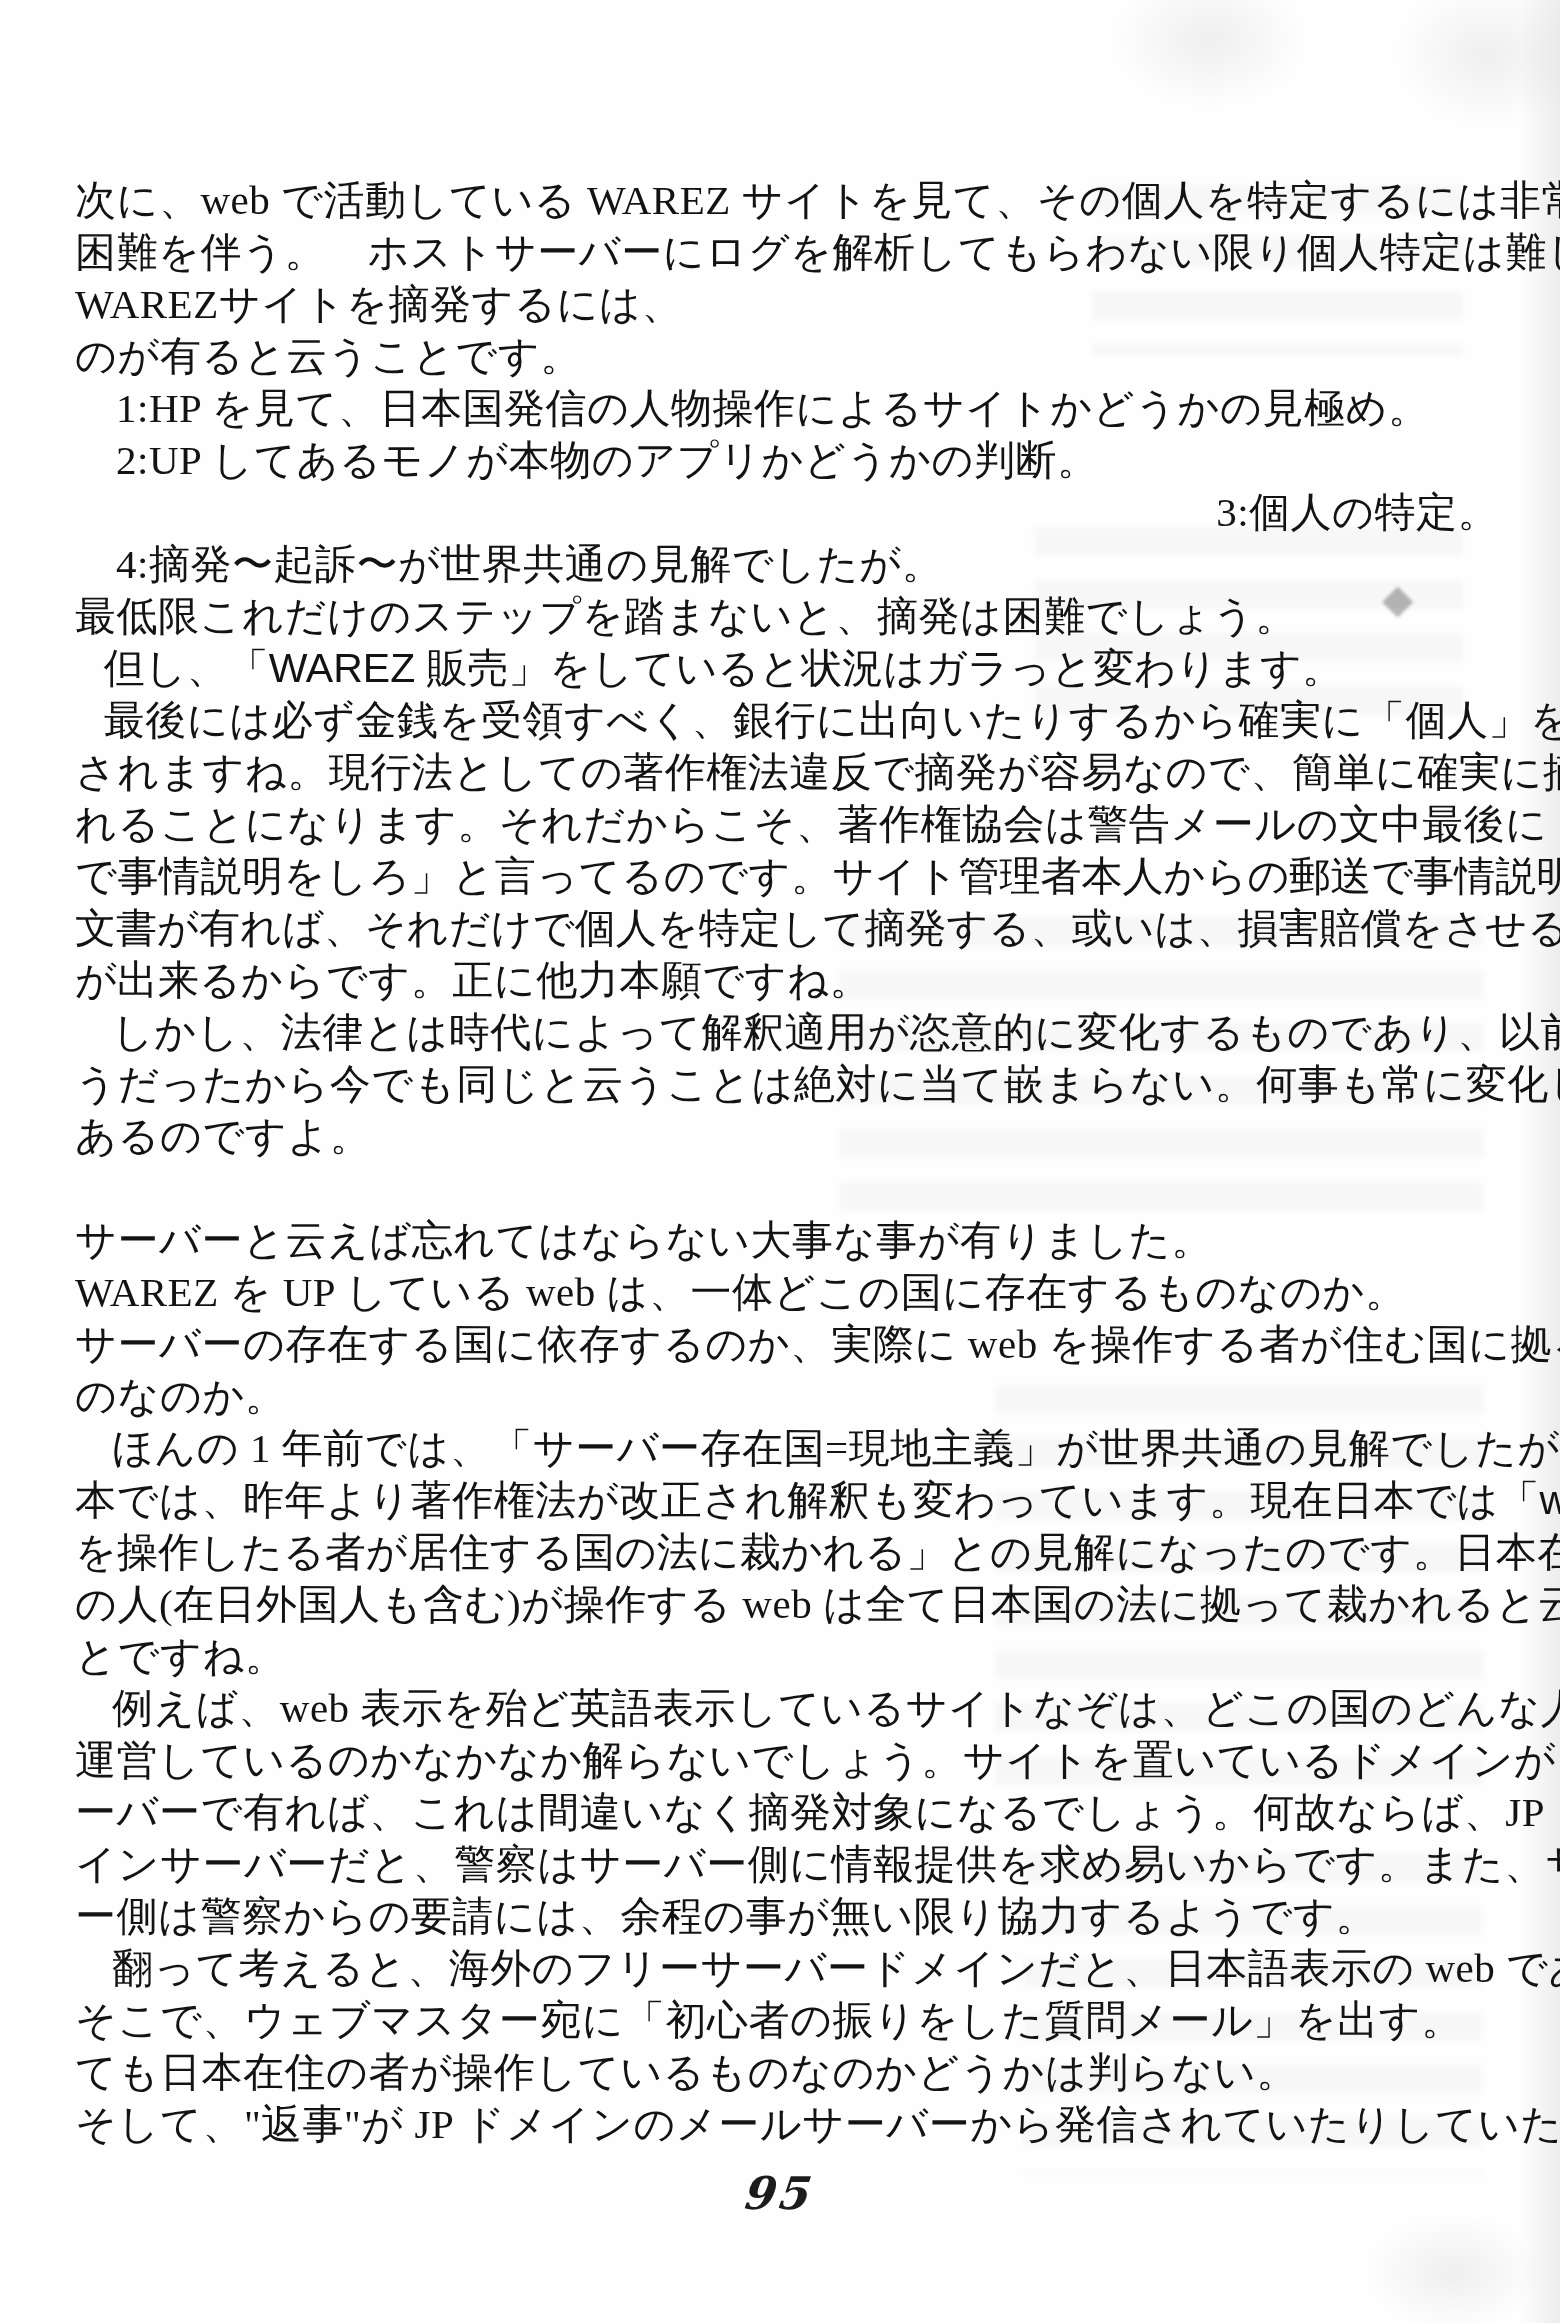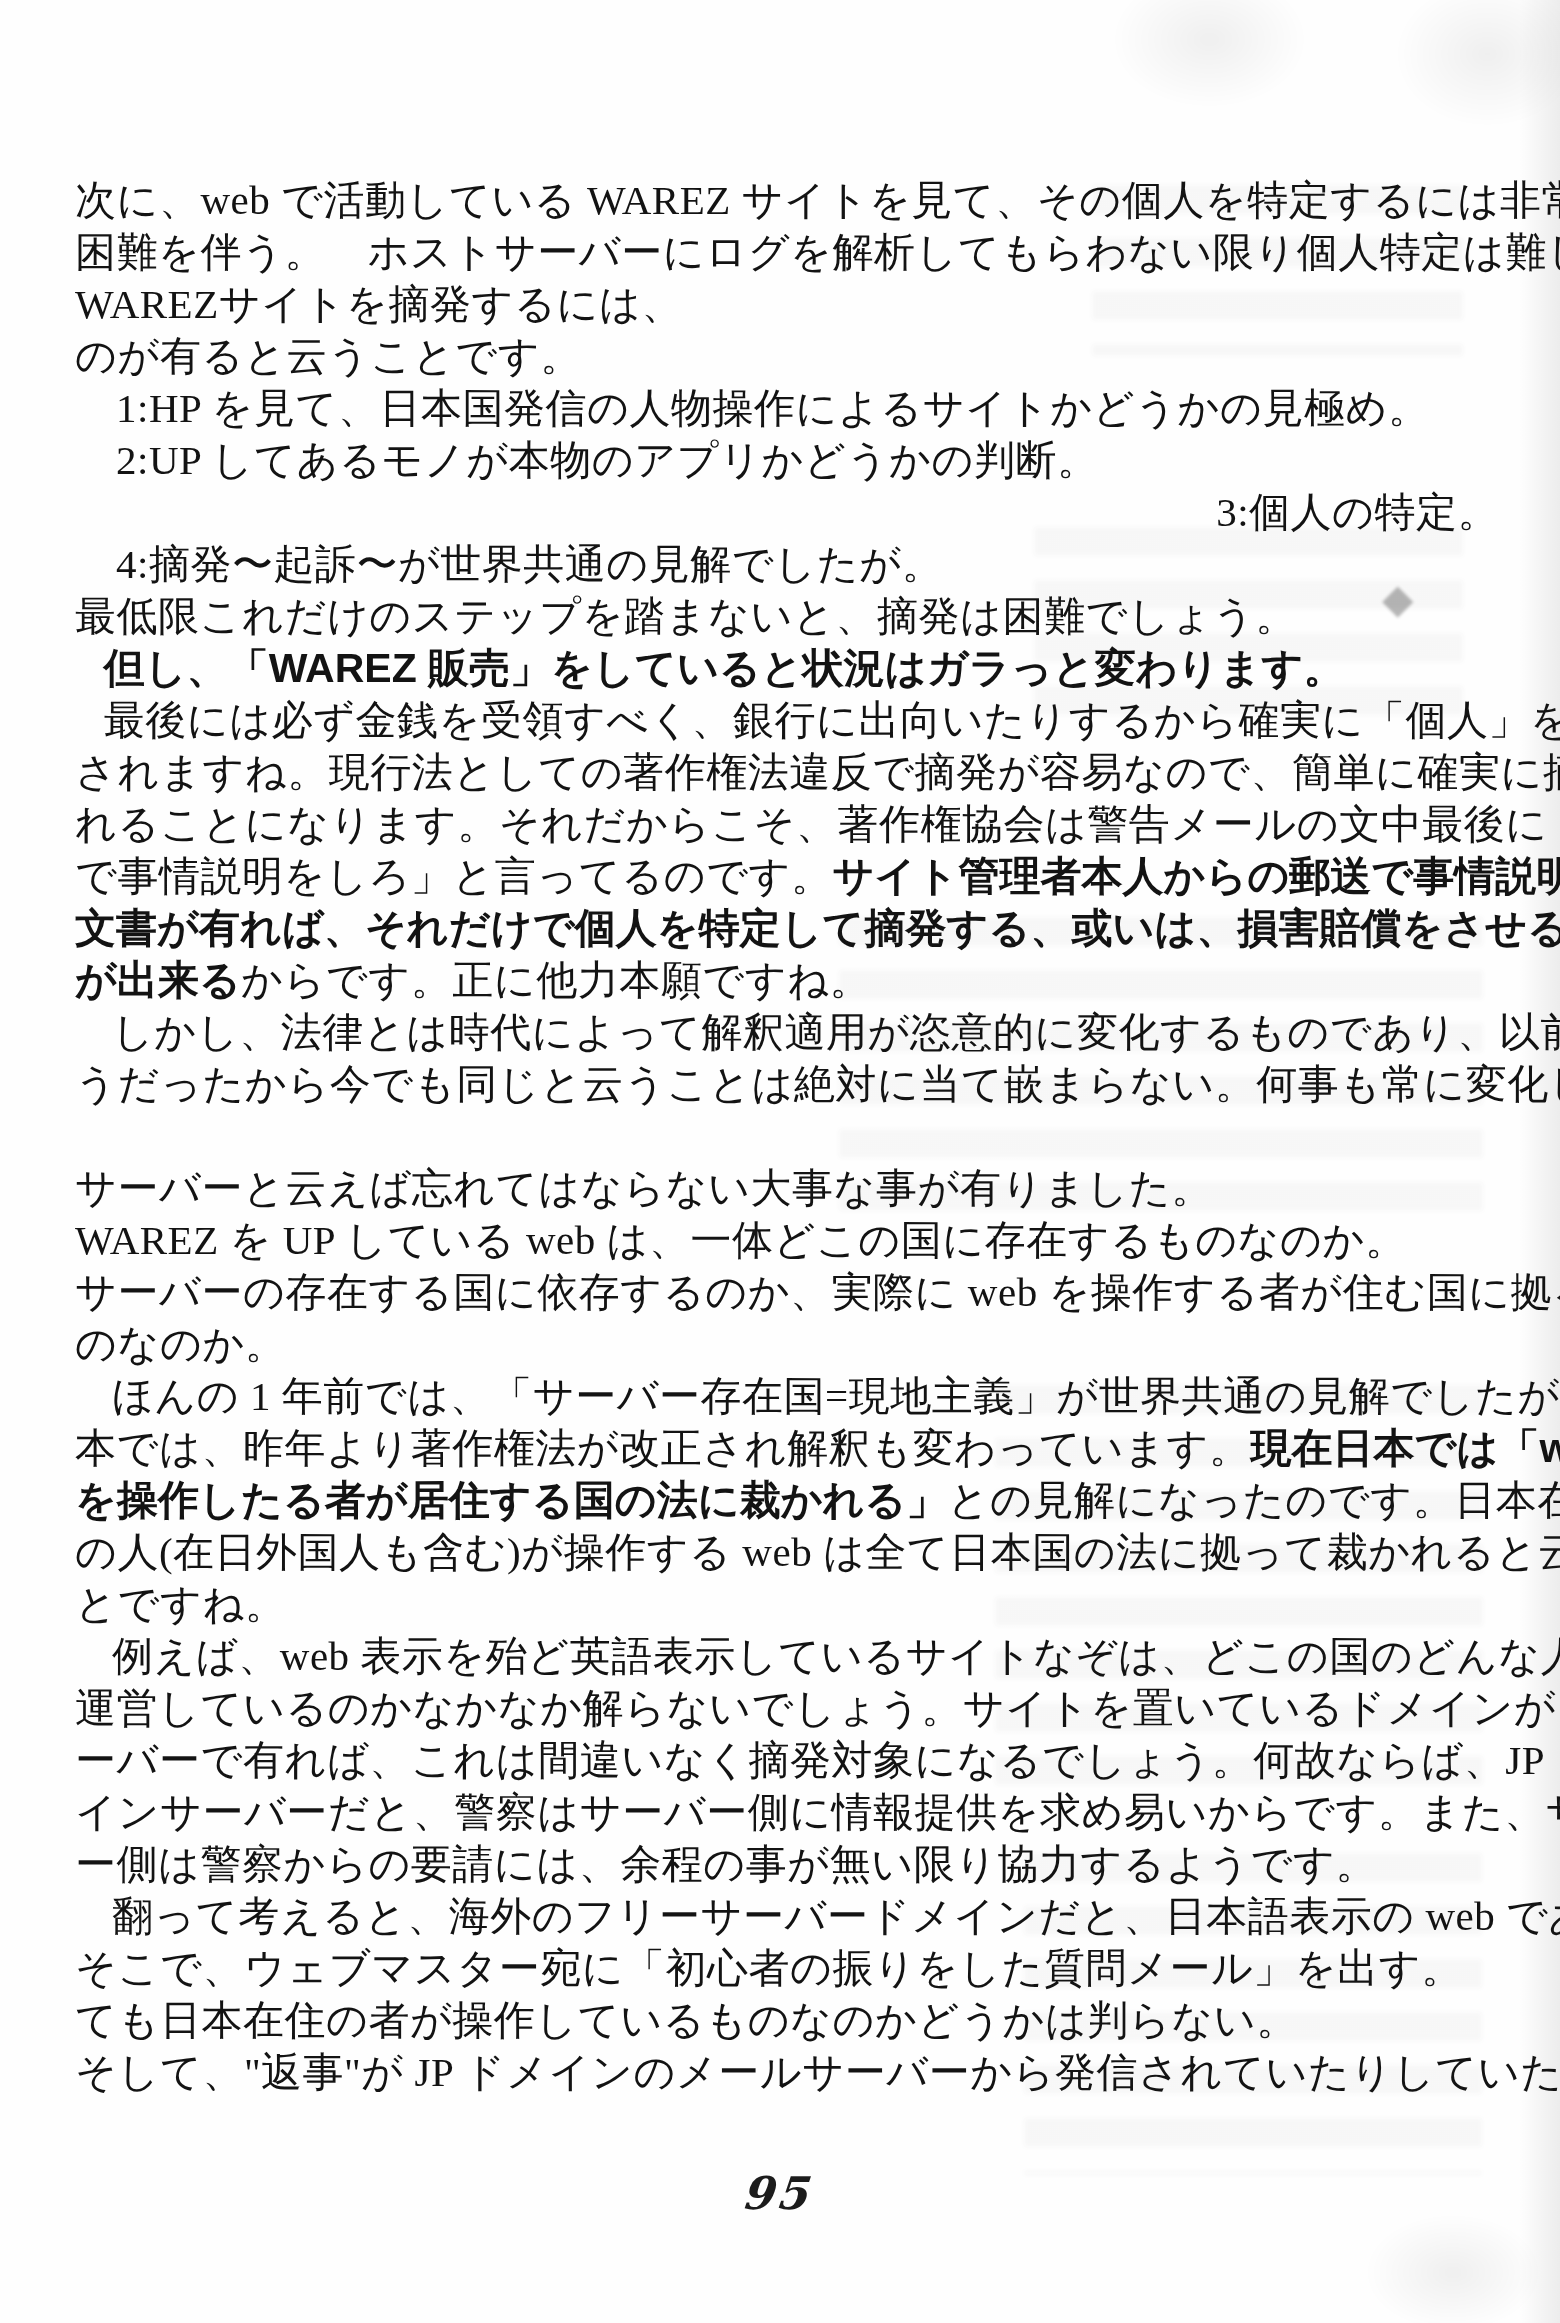--- a/index.html
+++ b/index.html
@@ -17,21 +17,21 @@
     width:1424px;
     font-size:41px;
     line-height:52px;
     color:#131313;
     letter-spacing:0.5px;
   }
   .ln { height:52px; white-space:nowrap; }
   .seg { font-family:"Liberation Serif","DejaVu Serif",serif; }
   .seg.bold {
     font-family:"Liberation Sans","DejaVu Sans",sans-serif;
-    font-weight:700;
+    font-weight:400;
     letter-spacing:0px;
   }
   
   .page-number {
     position:absolute;
     top:2167px; left:0; width:100%;
     text-align:center;
     font-family:"DejaVu Serif","Liberation Serif",serif;
     font-style:italic;
     font-weight:700;
@@ -98,20 +98,21 @@
       <div class="ln"><span class="seg">最低限これだけのステップを踏まないと、摘発は困難でしょう。</span></div>
       <div class="ln" style="text-indent: 0.7em;"><span class="seg bold">但し、「WAREZ 販売」をしていると状況はガラっと変わります。</span></div>
       <div class="ln" style="text-indent: 0.7em;"><span class="seg">最後には必ず金銭を受領すべく、銀行に出向いたりするから確実に「個人」を特定</span></div>
       <div class="ln"><span class="seg">されますね。現行法としての著作権法違反で摘発が容易なので、簡単に確実に摘発さ</span></div>
       <div class="ln"><span class="seg">れることになります。それだからこそ、著作権協会は警告メールの文中最後に「文書</span></div>
       <div class="ln"><span class="seg">で事情説明をしろ」と言ってるのです。</span><span class="seg bold">サイト管理者本人からの郵送で事情説明の</span></div>
       <div class="ln"><span class="seg bold">文書が有れば、それだけで個人を特定して摘発する、或いは、損害賠償をさせる事</span></div>
       <div class="ln"><span class="seg bold">が出来る</span><span class="seg">からです。正に他力本願ですね。</span></div>
       <div class="ln" style="text-indent: 0.9em;"><span class="seg">しかし、法律とは時代によって解釈適用が恣意的に変化するものであり、以前がこ</span></div>
       <div class="ln"><span class="seg">うだったから今でも同じと云うことは絶対に当て嵌まらない。何事も常に変化しつつ</span></div>
+      <div class="ln"><span class="seg">あるのですよ。</span></div>
       <div class="ln">&nbsp;</div>
       <div class="ln"><span class="seg">サーバーと云えば忘れてはならない大事な事が有りました。</span></div>
       <div class="ln"><span class="seg">WAREZ を UP している web は、一体どこの国に存在するものなのか。</span></div>
       <div class="ln"><span class="seg">サーバーの存在する国に依存するのか、実際に web を操作する者が住む国に拠るも</span></div>
       <div class="ln"><span class="seg">のなのか。</span></div>
       <div class="ln" style="text-indent: 0.9em;"><span class="seg">ほんの 1 年前では、「サーバー存在国=現地主義」が世界共通の見解でしたが、日</span></div>
       <div class="ln"><span class="seg">本では、昨年より著作権法が改正され解釈も変わっています。</span><span class="seg bold">現在日本では「web</span></div>
       <div class="ln"><span class="seg bold">を操作したる者が居住する国の法に裁かれる」</span><span class="seg">との見解になったのです。日本在住</span></div>
       <div class="ln"><span class="seg">の人(在日外国人も含む)が操作する web は全て日本国の法に拠って裁かれると云うこ</span></div>
       <div class="ln"><span class="seg">とですね。</span></div>

